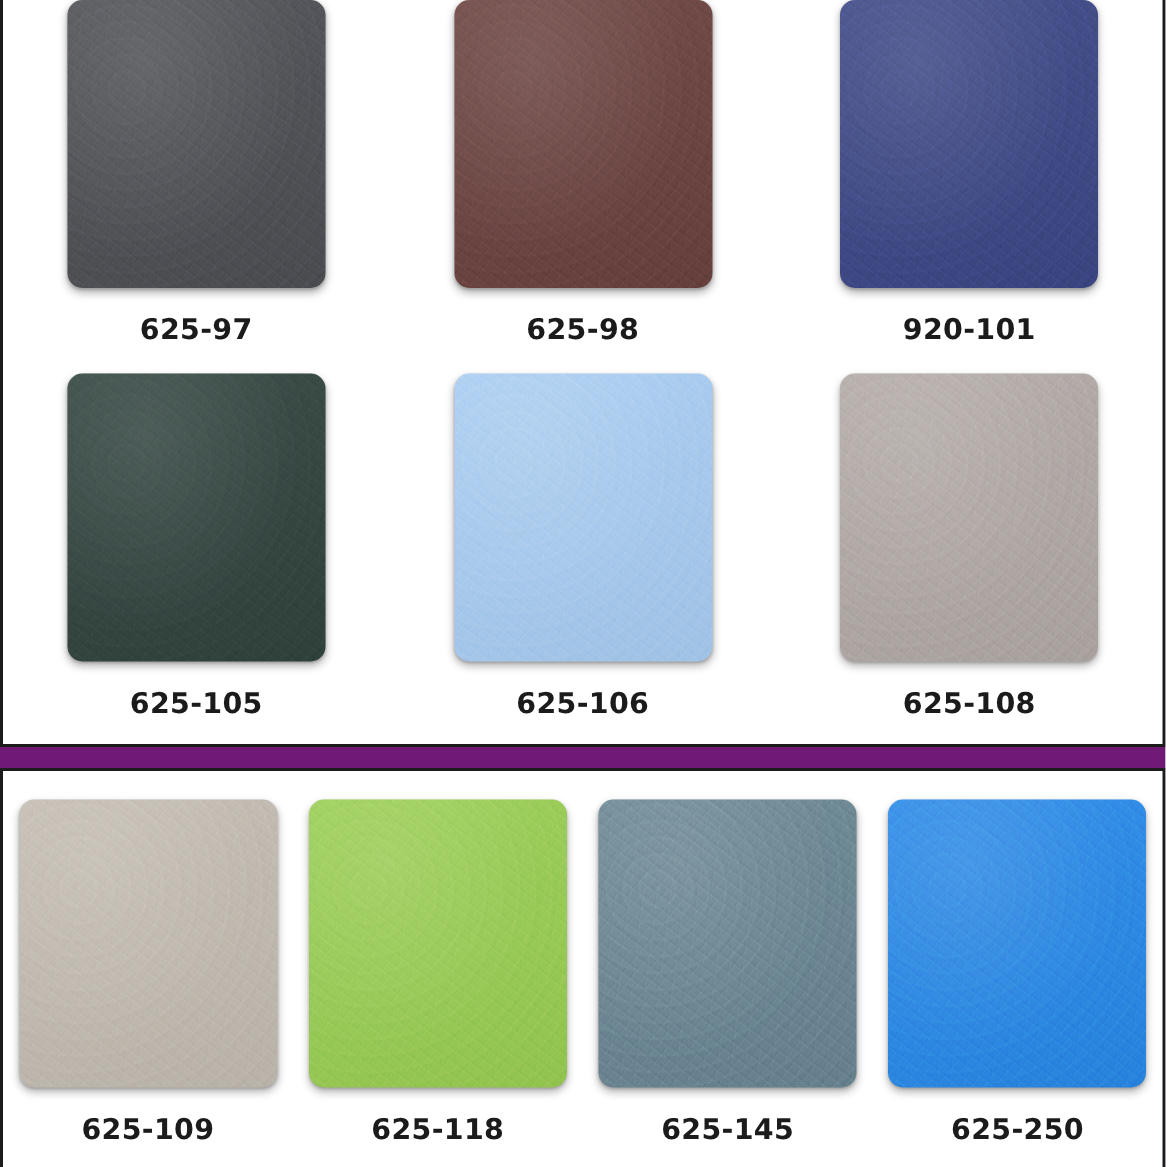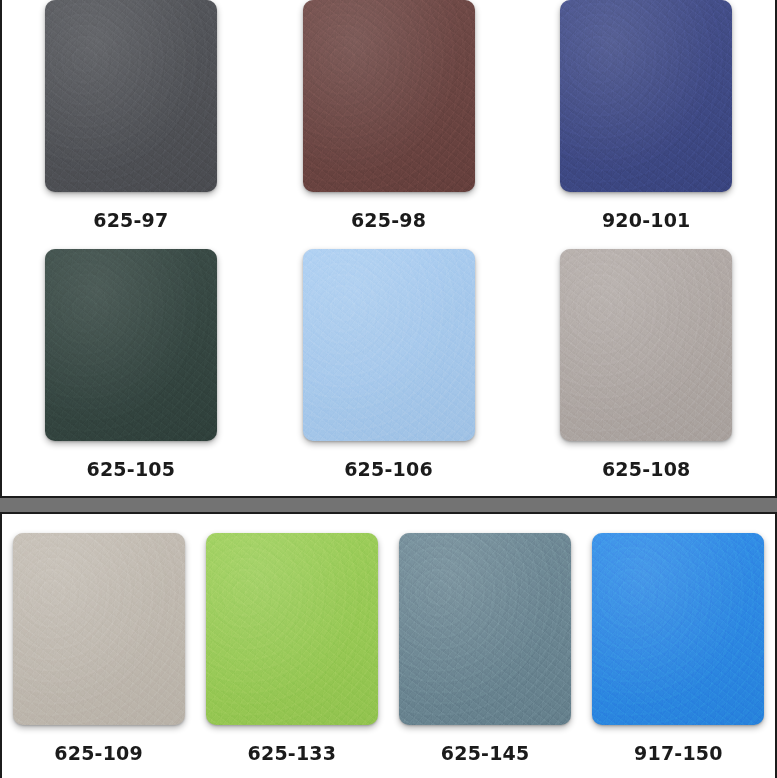--- a/index.html
+++ b/index.html
@@ -98,21 +98,21 @@
     font-weight: bold;
     color: #1b1b1b;
     letter-spacing: 0.2px;
     font-family: "DejaVu Sans", "Liberation Sans", sans-serif;
     white-space: nowrap;
   }
 </style>
 </head>
 <body>
 
-<div id="page" style="background: #737373;">
+<div id="page" style="background: #701a75;">
 
   <div class="panel" id="panel-top" style="background: rgb(255, 255, 255); border-color: rgb(28, 28, 28);">
 
     <div class="swatch-row" style="padding-top:0px;">
       <div class="swatch-cell">
         <div class="chip" style="background-color: rgb(78, 80, 85);"></div>
         <div class="chip-label" style="color: rgb(27, 27, 27);">625-97</div>
       </div>
       <div class="swatch-cell">
         <div class="chip" style="background-color: rgb(107, 67, 64);"></div>
@@ -143,27 +143,27 @@
 
   <div class="panel" id="panel-bottom" style="background: rgb(255, 255, 255); border-color: rgb(28, 28, 28);">
 
     <div class="swatch-row" style="padding-top:19px;">
       <div class="swatch-cell">
         <div class="chip" style="background-color: rgb(195, 188, 178);"></div>
         <div class="chip-label" style="color: rgb(27, 27, 27);">625-109</div>
       </div>
       <div class="swatch-cell">
         <div class="chip" style="background-color: rgb(154, 206, 84);"></div>
-        <div class="chip-label" style="color: rgb(27, 27, 27);">625-133</div>
+        <div class="chip-label" style="color: rgb(27, 27, 27);">625-118</div>
       </div>
       <div class="swatch-cell">
         <div class="chip" style="background-color: rgb(107, 135, 148);"></div>
         <div class="chip-label" style="color: rgb(27, 27, 27);">625-145</div>
       </div>
       <div class="swatch-cell">
         <div class="chip" style="background-color: rgb(42, 138, 232);"></div>
-        <div class="chip-label" style="color: rgb(27, 27, 27);">917-150</div>
+        <div class="chip-label" style="color: rgb(27, 27, 27);">625-250</div>
       </div>
     </div>
 
   </div>
 
 </div>
 
 </body></html>

